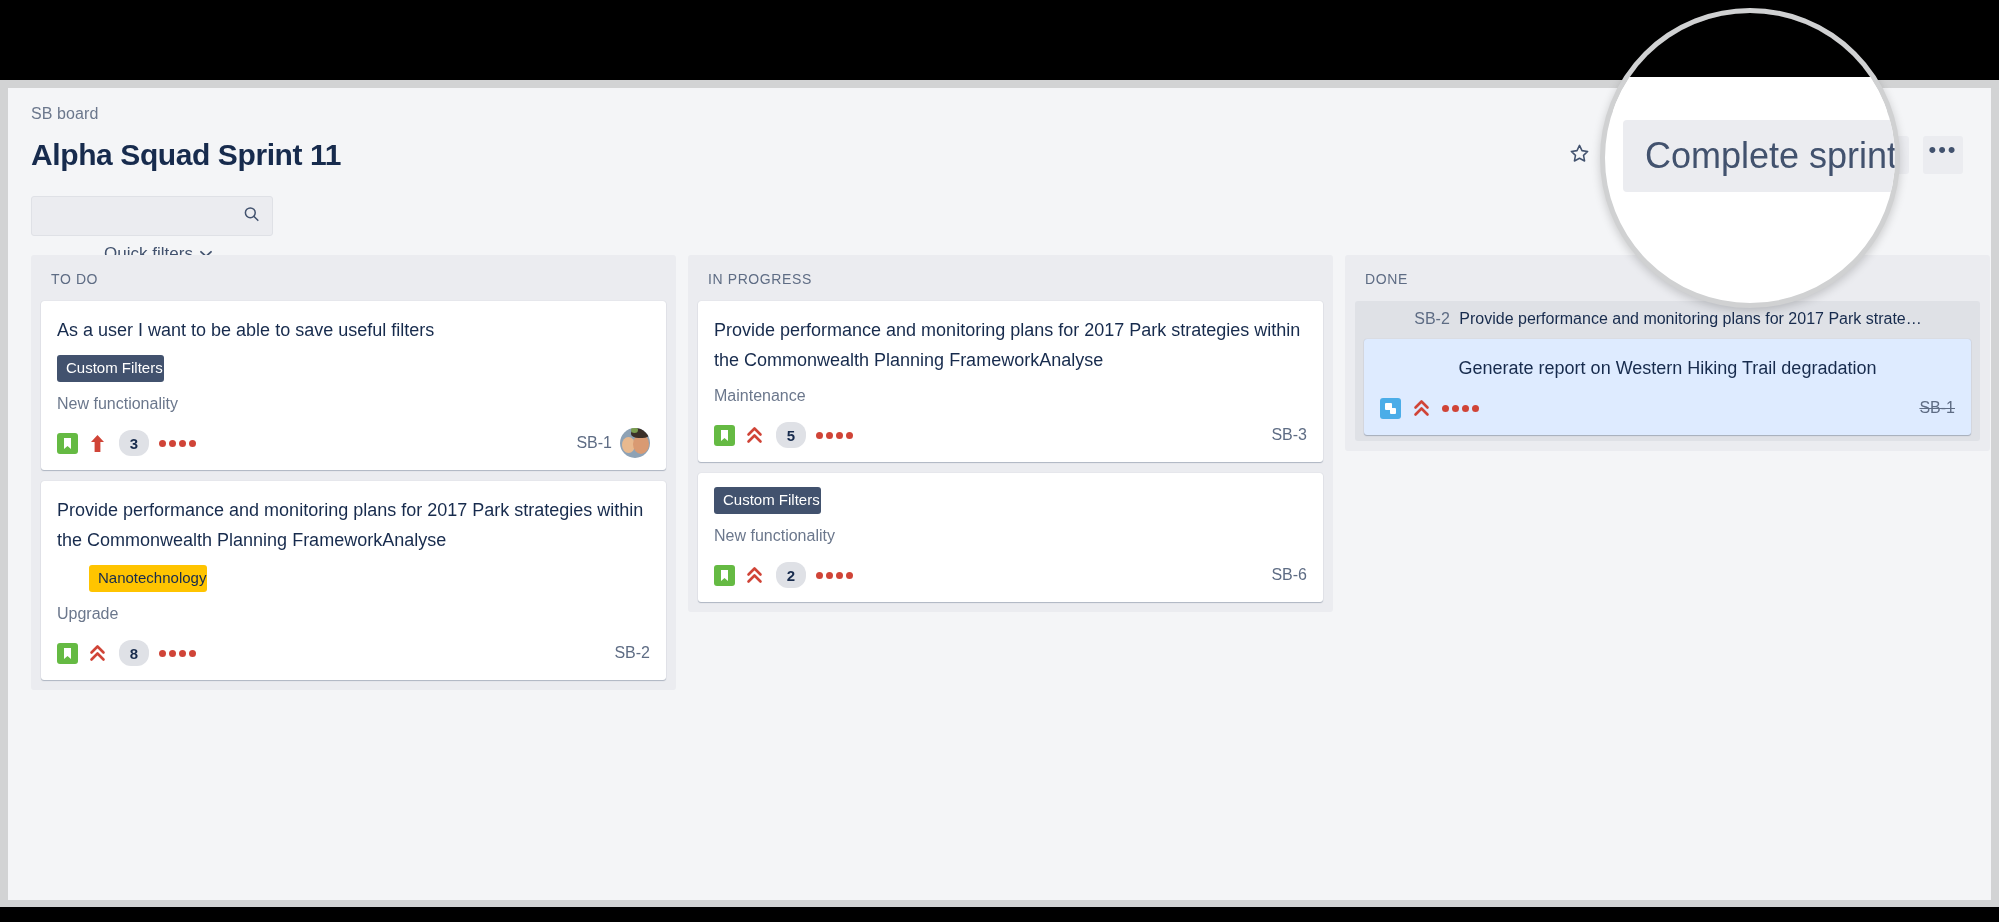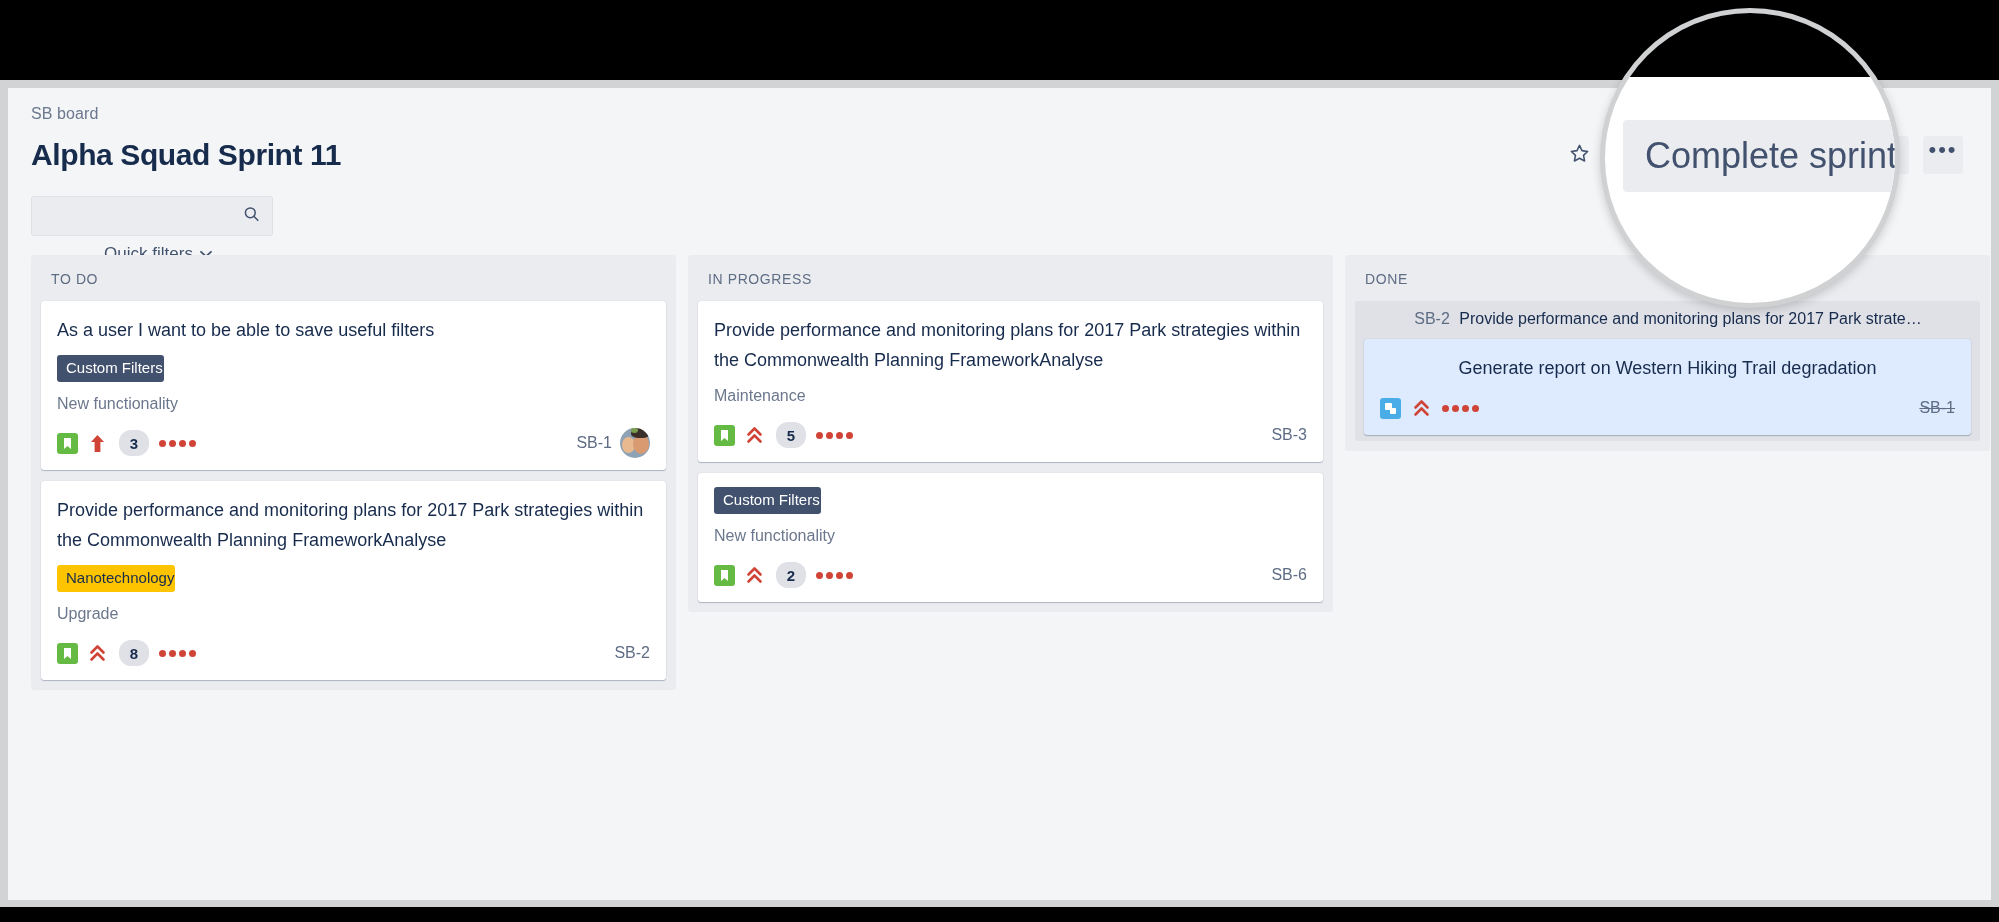--- a/index.html
+++ b/index.html
@@ -209,21 +209,21 @@
   }
   .card-label {
     display: inline-block;
     font-size: 15px;
     line-height: 22px;
     padding: 2px 1px 3px 9px;
     border-radius: 3px;
     margin-bottom: 11px;
   }
   .label-custom-filters { background: #42526e; color: #ffffff; }
-  .label-nanotechnology { background: #ffc400; color: #172b4d; }
+  .label-nanotechnology { background: #ffc400; color: #172b4d; margin-left: 32px; }
   .card-epic {
     font-size: 16px;
     color: #6b778c;
     line-height: 22px;
     margin-bottom: 13px;
   }
   .card-footer {
     display: flex;
     align-items: center;
     justify-content: space-between;

